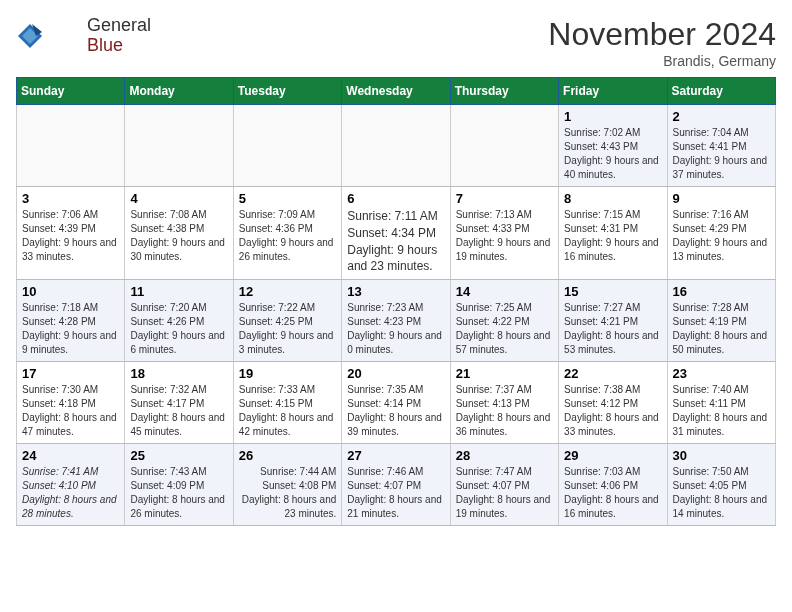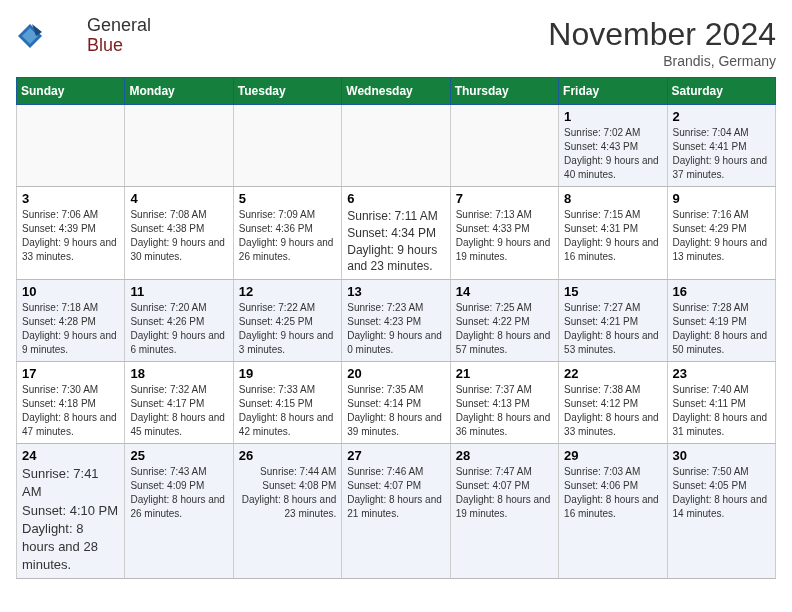--- a/index.html
+++ b/index.html
@@ -275,21 +275,21 @@
         <td>
           <span class="day-number">23</span>
           <div class="day-info" style="white-space: pre-line; font-size: 10px;">Sunrise: 7:40 AM
 Sunset: 4:11 PM
 Daylight: 8 hours and 31 minutes.</div>
         </td>
       </tr>
       <tr>
         <td>
           <span class="day-number">24</span>
-          <div class="day-info" style="white-space: pre-line; font-size: 13px;">Sunrise: 7:41 AM
+          <div class="day-info" style="white-space: pre-line; font-size: 10px; font-style: italic;">Sunrise: 7:41 AM
 Sunset: 4:10 PM
 Daylight: 8 hours and 28 minutes.</div>
         </td>
         <td>
           <span class="day-number">25</span>
           <div class="day-info" style="white-space: pre-line; font-size: 10px;">Sunrise: 7:43 AM
 Sunset: 4:09 PM
 Daylight: 8 hours and 26 minutes.</div>
         </td>
         <td>

